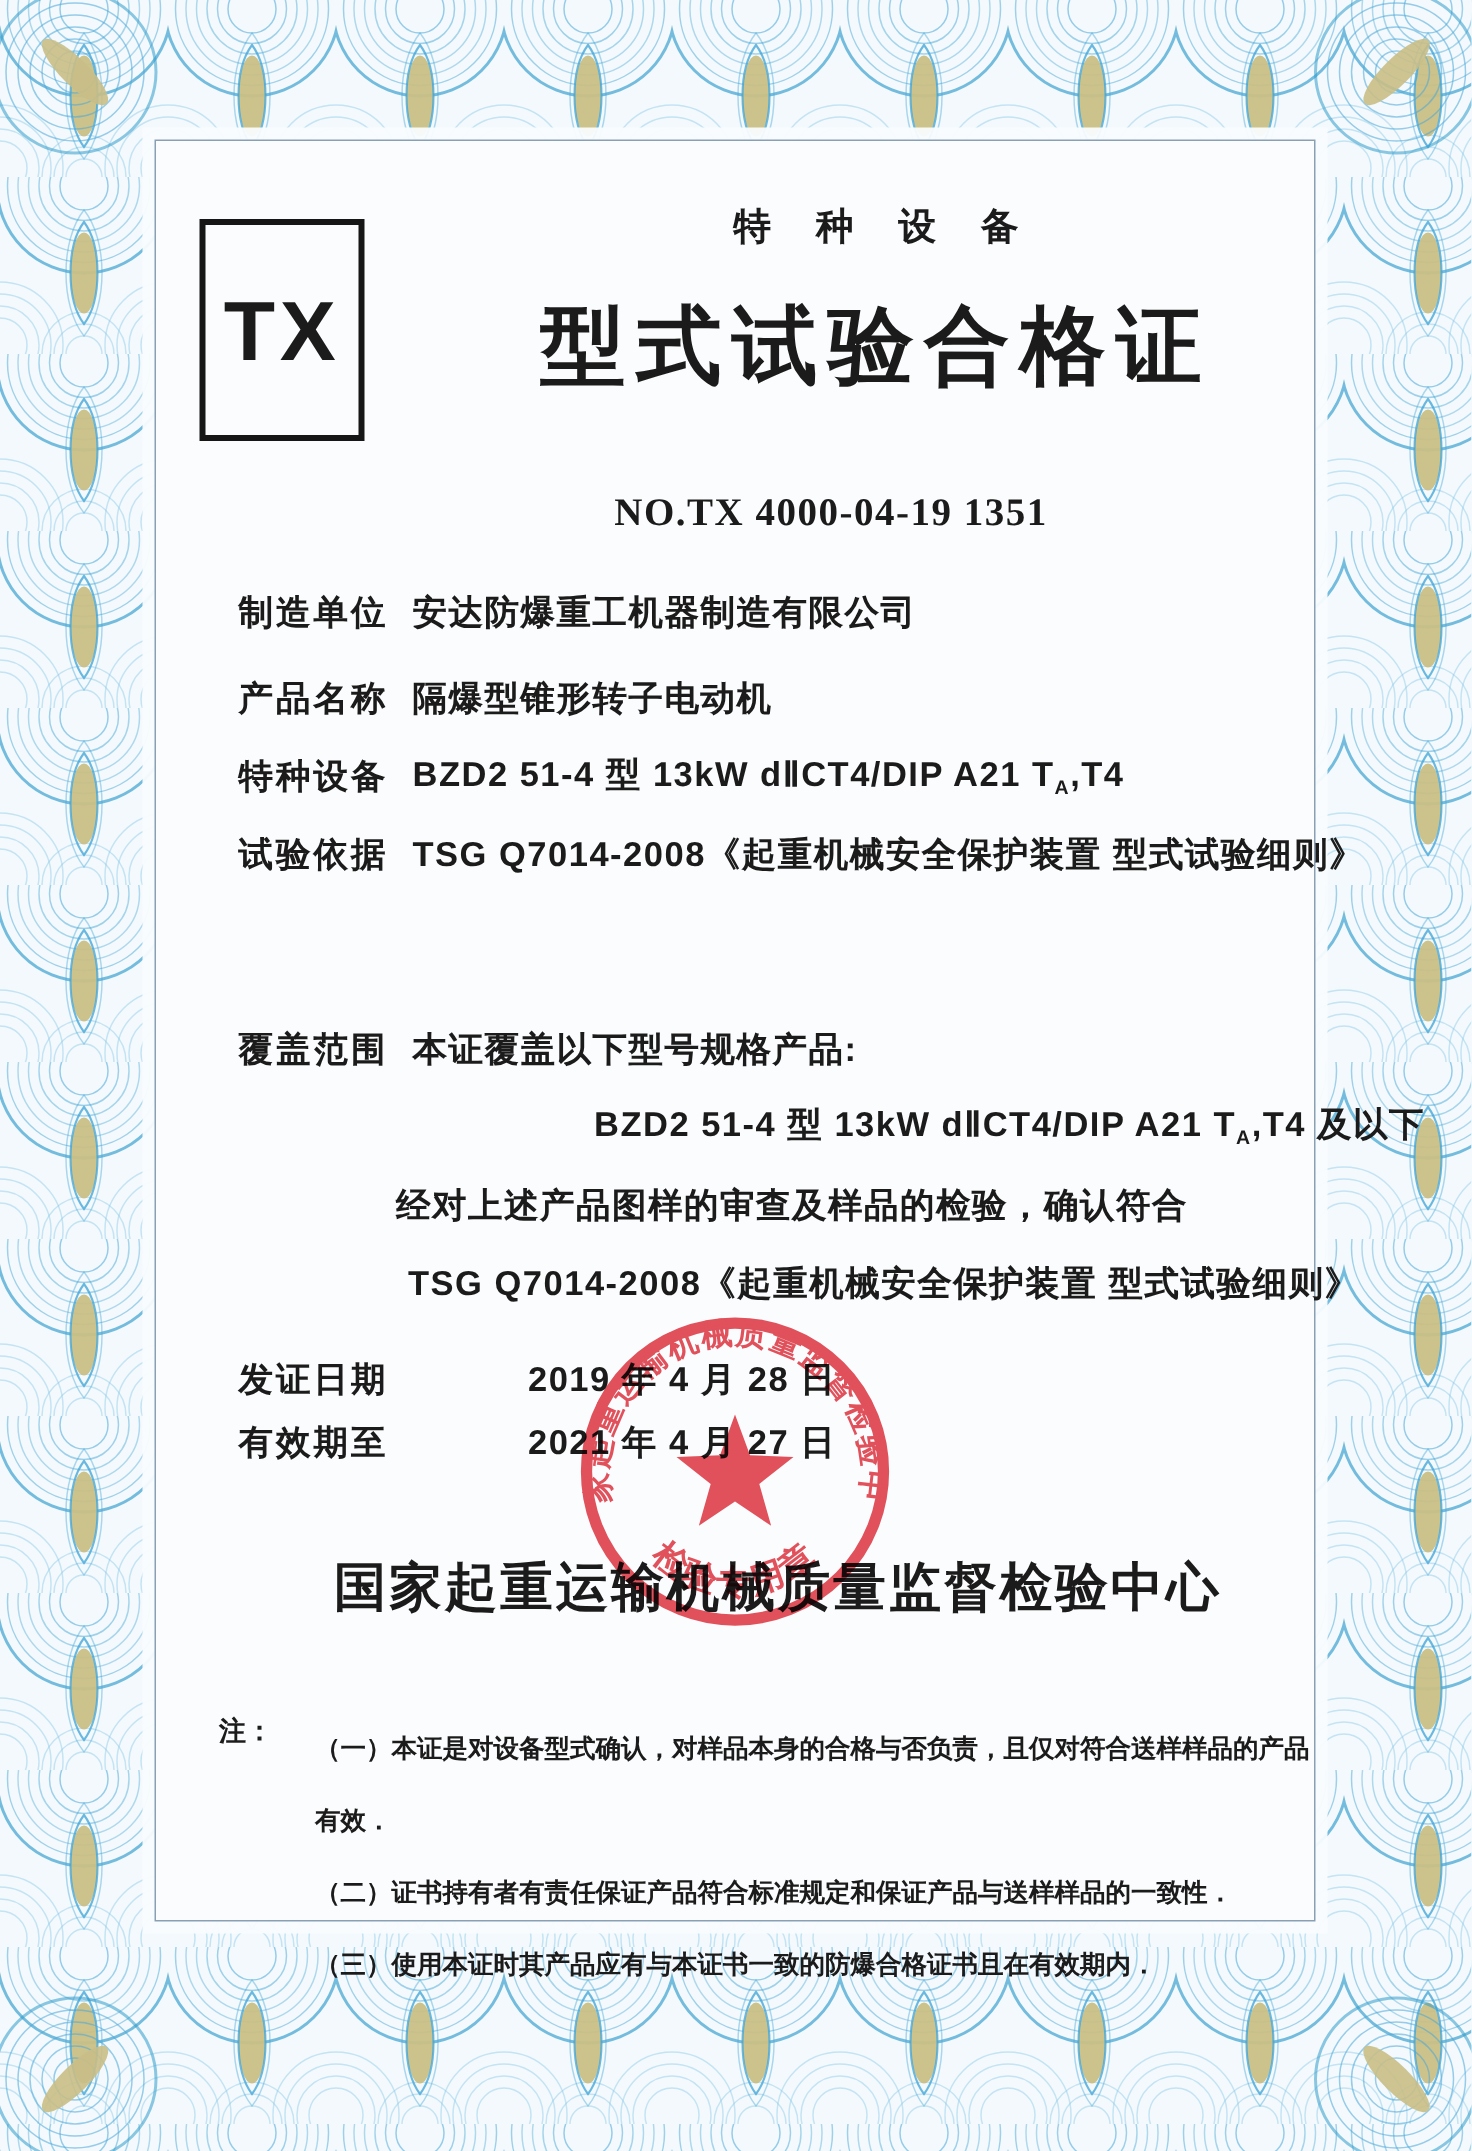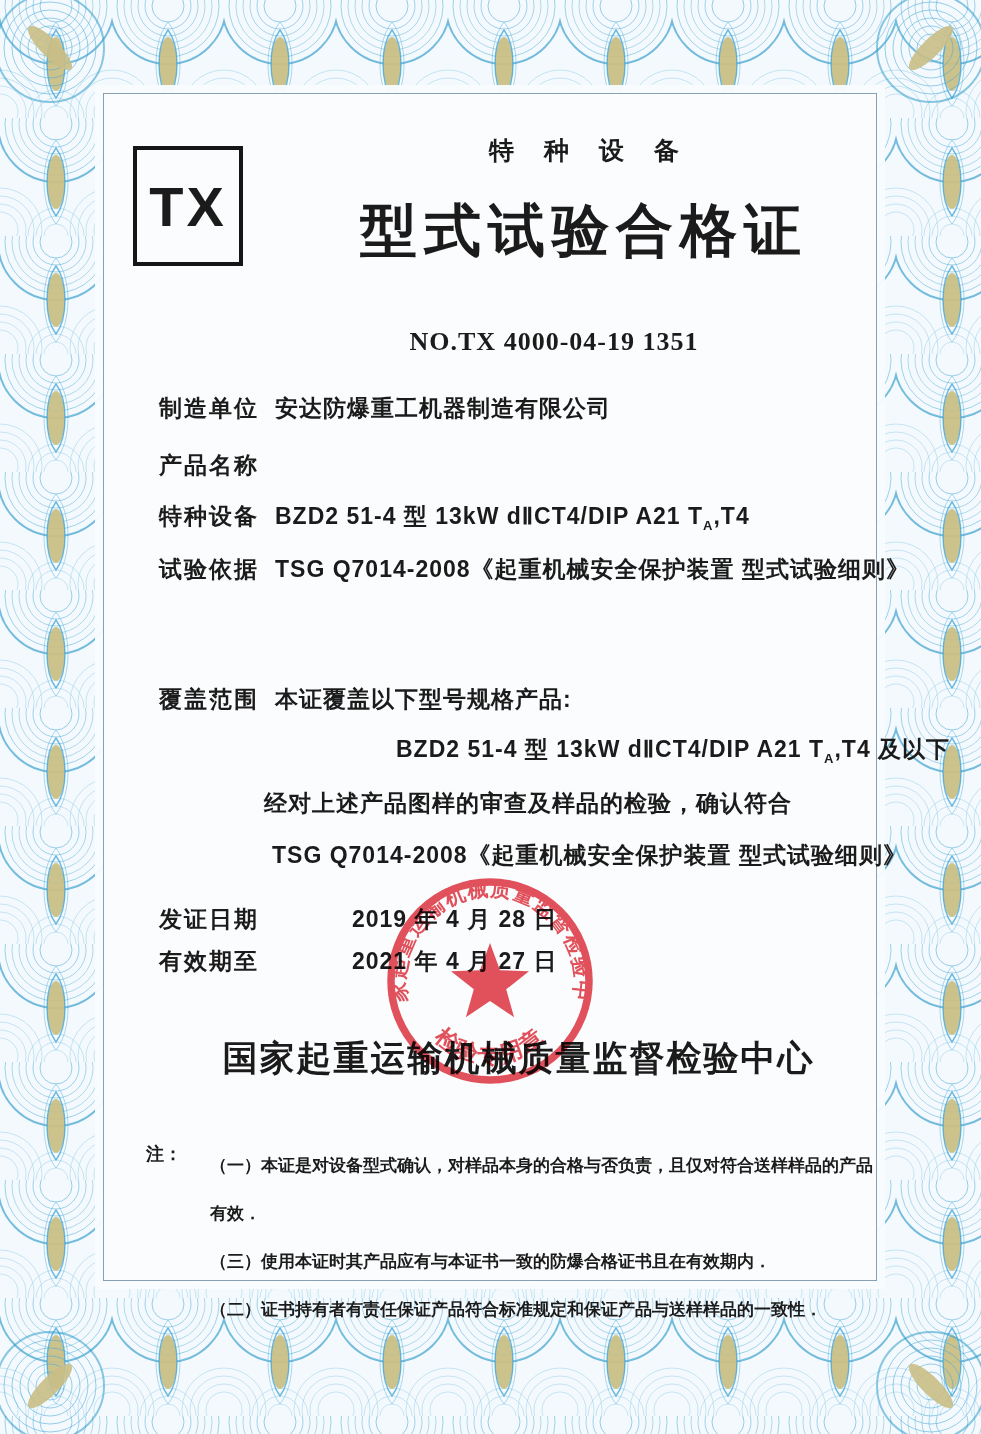--- a/index.html
+++ b/index.html
@@ -11,33 +11,33 @@
   }
   .border-layer{position:absolute;left:0;top:0;width:981px;height:1434px;}
   .panel{
     position:absolute;left:103px;top:93px;width:774px;height:1188px;
     background:#fbfcfd;
     border:1px solid #87a0b4;
     box-shadow:0 0 0 8px rgba(249,252,254,.95);
     box-sizing:border-box;
   }
   .tx-box{
-    position:absolute;left:29px;top:52px;width:110px;height:120px;
+    position:absolute;left:29px;top:52px;width:110px;height:148px;
     border:4px solid #161616;box-sizing:border-box;
     display:flex;align-items:center;justify-content:center;
     font-size:56px;font-weight:800;letter-spacing:3px;
   }
   .header{position:absolute;left:190px;top:40px;width:580px;text-align:center;}
   .category{font-size:25px;font-weight:700;letter-spacing:30px;text-indent:30px;white-space:nowrap;}
   .title{margin-top:26px;font-size:57px;font-weight:800;letter-spacing:7px;white-space:nowrap;}
   .cert-no{
     position:absolute;left:150px;top:233px;width:600px;text-align:center;
     font-family:"Liberation Serif",serif;font-weight:700;font-size:26px;letter-spacing:1px;
   }
-  .frow{position:absolute;left:55px;display:flex;align-items:flex-start;white-space:nowrap;}
+  .frow{position:absolute;left:55px;display:flex;align-items:flex-end;white-space:nowrap;}
   .flabel{font-size:23px;font-weight:800;letter-spacing:2px;}
   .fvalue{margin-left:16px;font-size:23px;font-weight:700;letter-spacing:1px;}
   .serifval{font-family:Liberation Sans, sans-serif;}
   sub.subA{font-size:13px;font-weight:700;}
   .free-line{position:absolute;font-size:23px;font-weight:700;white-space:nowrap;letter-spacing:1px;}
   .date-row .fvalue{margin-left:93px;font-family:Liberation Sans, sans-serif;}
   .issuer{
     position:absolute;left:55px;top:941px;width:719px;text-align:center;
     font-size:35px;font-weight:800;letter-spacing:2px;white-space:nowrap;
   }
@@ -138,20 +138,21 @@
 
   <div class="cert-no">NO.TX 4000-04-19 1351</div>
 
   <div class="frow" style="top:299px">
     <span class="flabel">制造单位</span>
     <span class="fvalue">安达防爆重工机器制造有限公司</span>
   </div>
 
   <div class="frow" style="top:356px">
     <span class="flabel">产品名称</span>
+    <span class="fvalue">隔爆型锥形转子电动机</span>
   </div>
 
   <div class="frow" style="top:407px">
     <span class="flabel">特种设备</span>
     <span class="fvalue serifval"><span>BZD2 51-4 型 13kW dⅡCT4/DIP A21 T</span><sub class="subA">A</sub><span>,T4</span></span>
   </div>
 
   <div class="frow" style="top:460px">
     <span class="flabel">试验依据</span>
     <span class="fvalue">TSG Q7014-2008《起重机械安全保护装置 型式试验细则》</span>
@@ -192,17 +193,17 @@
       <textPath href="#arcTop" startOffset="50%" text-anchor="middle">国家起重运输机械质量监督检验中心</textPath>
     </text>
     <text font-size="23" fill="#e13a46" letter-spacing="2">
       <textPath href="#arcBot" startOffset="50%" text-anchor="middle">检验专用章</textPath>
     </text>
   </svg>
 
   <div class="notes-label">注：</div>
   <div class="notes">
     <div>（一）本证是对设备型式确认，对样品本身的合格与否负责，且仅对符合送样样品的产品有效．</div>
+    <div>（二）证书持有者有责任保证产品符合标准规定和保证产品与送样样品的一致性．</div>
     <div>（三）使用本证时其产品应有与本证书一致的防爆合格证书且在有效期内．</div>
-    <div>（二）证书持有者有责任保证产品符合标准规定和保证产品与送样样品的一致性．</div>
   </div>
 
 </div>
 
 </body></html>

